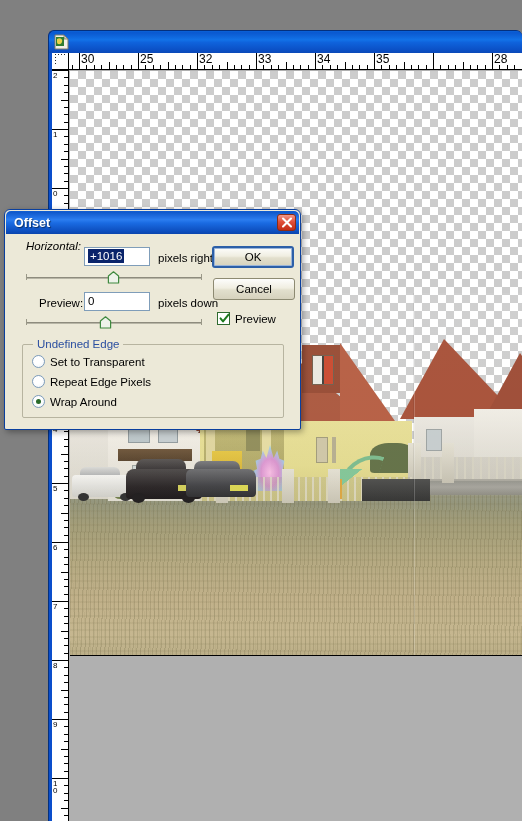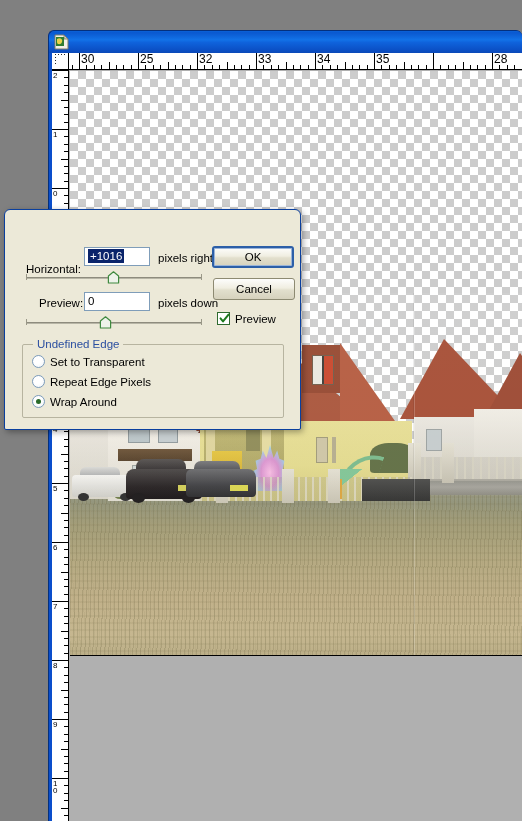--- a/index.html
+++ b/index.html
@@ -821,24 +821,32 @@
           <div class="p-layer photo-haze"></div>
         </div>
 
       </div>
     </div>
   </div>
 </div>
 
 <div id="offset-dialog">
 
+  <div id="dlg-titlebar">
+    <span id="dlg-title-text">Offset</span>
+    <span id="dlg-close">
+      <svg width="12" height="11" viewBox="0 0 12 11">
+        <path d="M2 1.5 L10 9.5 M10 1.5 L2 9.5" stroke="#ffffff" stroke-width="2.1" stroke-linecap="round"></path>
+      </svg>
+    </span>
+  </div>
 
   <div id="dlg-body">
 
-    <span class="dlg-label" style="left:20px; top:28px;">Horizontal:</span>
+    <span class="dlg-label" style="left:20px; top:5px;font-style:italic;">Horizontal:</span>
     <div class="num-input" style="left:78px; top:13px; width:66px;" placeholder="0">
       <span class="sel">+1016</span>
     </div>
     <span class="dlg-label" style="left:152px; top:17px;">pixels right</span>
 
     <div class="slider-track" style="left:20px; top:43px; width:176px;"></div>
     <div class="slider-cap" style="left:20px; top:40px;"></div>
     <div class="slider-cap" style="left:195px; top:40px;"></div>
     <span class="slider-thumb" style="left:101px; top:36px;">
       <svg width="13" height="13" viewBox="0 0 13 13">

